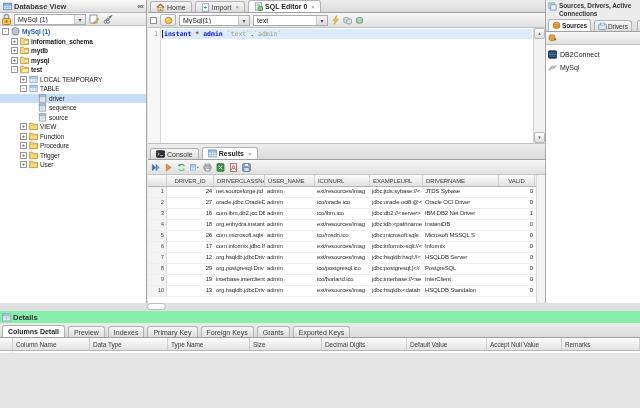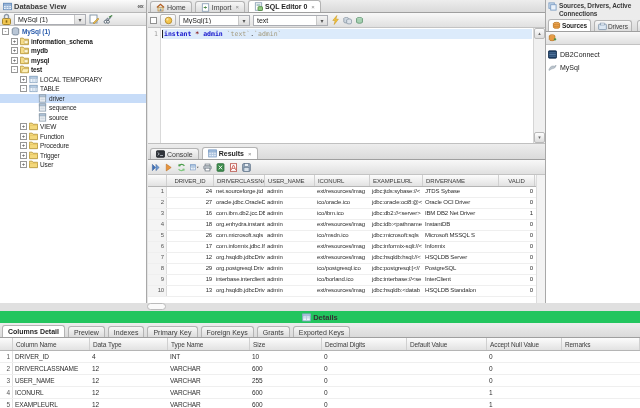--- a/index.html
+++ b/index.html
@@ -1,18 +1,18 @@
 <!DOCTYPE html>
 <html><head>
 <meta charset="utf-8">
 <style>
 * { margin:0; padding:0; box-sizing:border-box; }
 html,body { width:640px; height:408px; overflow:hidden; }
 body { font-family:"Liberation Sans", sans-serif; font-size:7px; color:#333; background:#e4e4e4; }
-#app { position:relative; width:640px; height:408px; background:#e4e4e4; overflow:hidden;padding-left:41px; }
+#app { position:relative; width:640px; height:353px; background:#e4e4e4; overflow:hidden;padding-left:41px; }
 
 
 .panel-header { height:13px; background:linear-gradient(#fcfcfc,#dedede); border-bottom:1px solid #b8b8b8;
   display:flex; align-items:center; padding:0 3px; font-weight:bold; font-size:7.5px; color:#3a3a3a; }
 .toolbar { background:linear-gradient(#f8f8f8,#e0e0e0); border-bottom:1px solid #c3c3c3; display:flex; align-items:center; }
 .combo { background:#fff; border:1px solid #abadb3; height:11px; display:flex; align-items:center; font-size:7px; color:#222; }
 .combo .combo-text { flex:1; padding-left:3px; overflow:hidden; white-space:nowrap; }
 .combo .combo-arrow { width:11px; height:100%; border-left:1px solid #c8c8c8; background:linear-gradient(#f4f4f4,#dcdcdc);
   display:flex; align-items:center; justify-content:center; color:#555; font-size:6px; }
 .icon-btn { display:flex; align-items:center; justify-content:center; }
@@ -86,22 +86,22 @@
 #rp-tabs { height:14px; }
 #rp-tabs .tab { padding:1px 3px; font-size:6.5px; letter-spacing:-0.1px; gap:1px; }
 #rp-toolbar { height:13px; padding:0 2px; }
 #rp-list { background:#fff; padding:3px 0 0 2px; }
 .rp-item { display:flex; align-items:center; gap:3px; height:13px; color:#222; font-size:7px; }
 
 
 #hsplitter { position:absolute; left:0; top:303px; width:640px; height:8px; background:#e0e0e0; }
 #hsplitter .handle { position:absolute; left:147px; top:0px; width:19px; height:7px; background:#fafafa; border:1px solid #bbb; border-radius:4px; }
 #details-panel { position:absolute; left:0; top:311px; width:640px; height:97px; background:#fff; }
-#details-header { height:12px; background:#22c55e; display:flex; align-items:center; gap:2px; padding:0 2px;
-  font-weight:bold; font-size:7.5px; color:#333;justify-content:center; }
+#details-header { height:12px; background:#86efac; display:flex; align-items:center; gap:2px; padding:0 2px;
+  font-weight:bold; font-size:7.5px; color:#333; }
 #details-tabs { height:15px; }
 #details-grid .grid-header { height:13px; }
 #details-grid .gh-cell { justify-content:flex-start; padding-left:3px; }
 #details-grid .grid-row { height:12px; }
 #details-grid .gc { font-size:6.5px; letter-spacing:-0.1px; padding-top:2px; }
 #details-grid .rownum { background:#fff; border-right:1px solid #e0e0e0; }
 #details-grid .gh-cell { font-size:6.5px; }
 </style>
 </head>
 <body>

